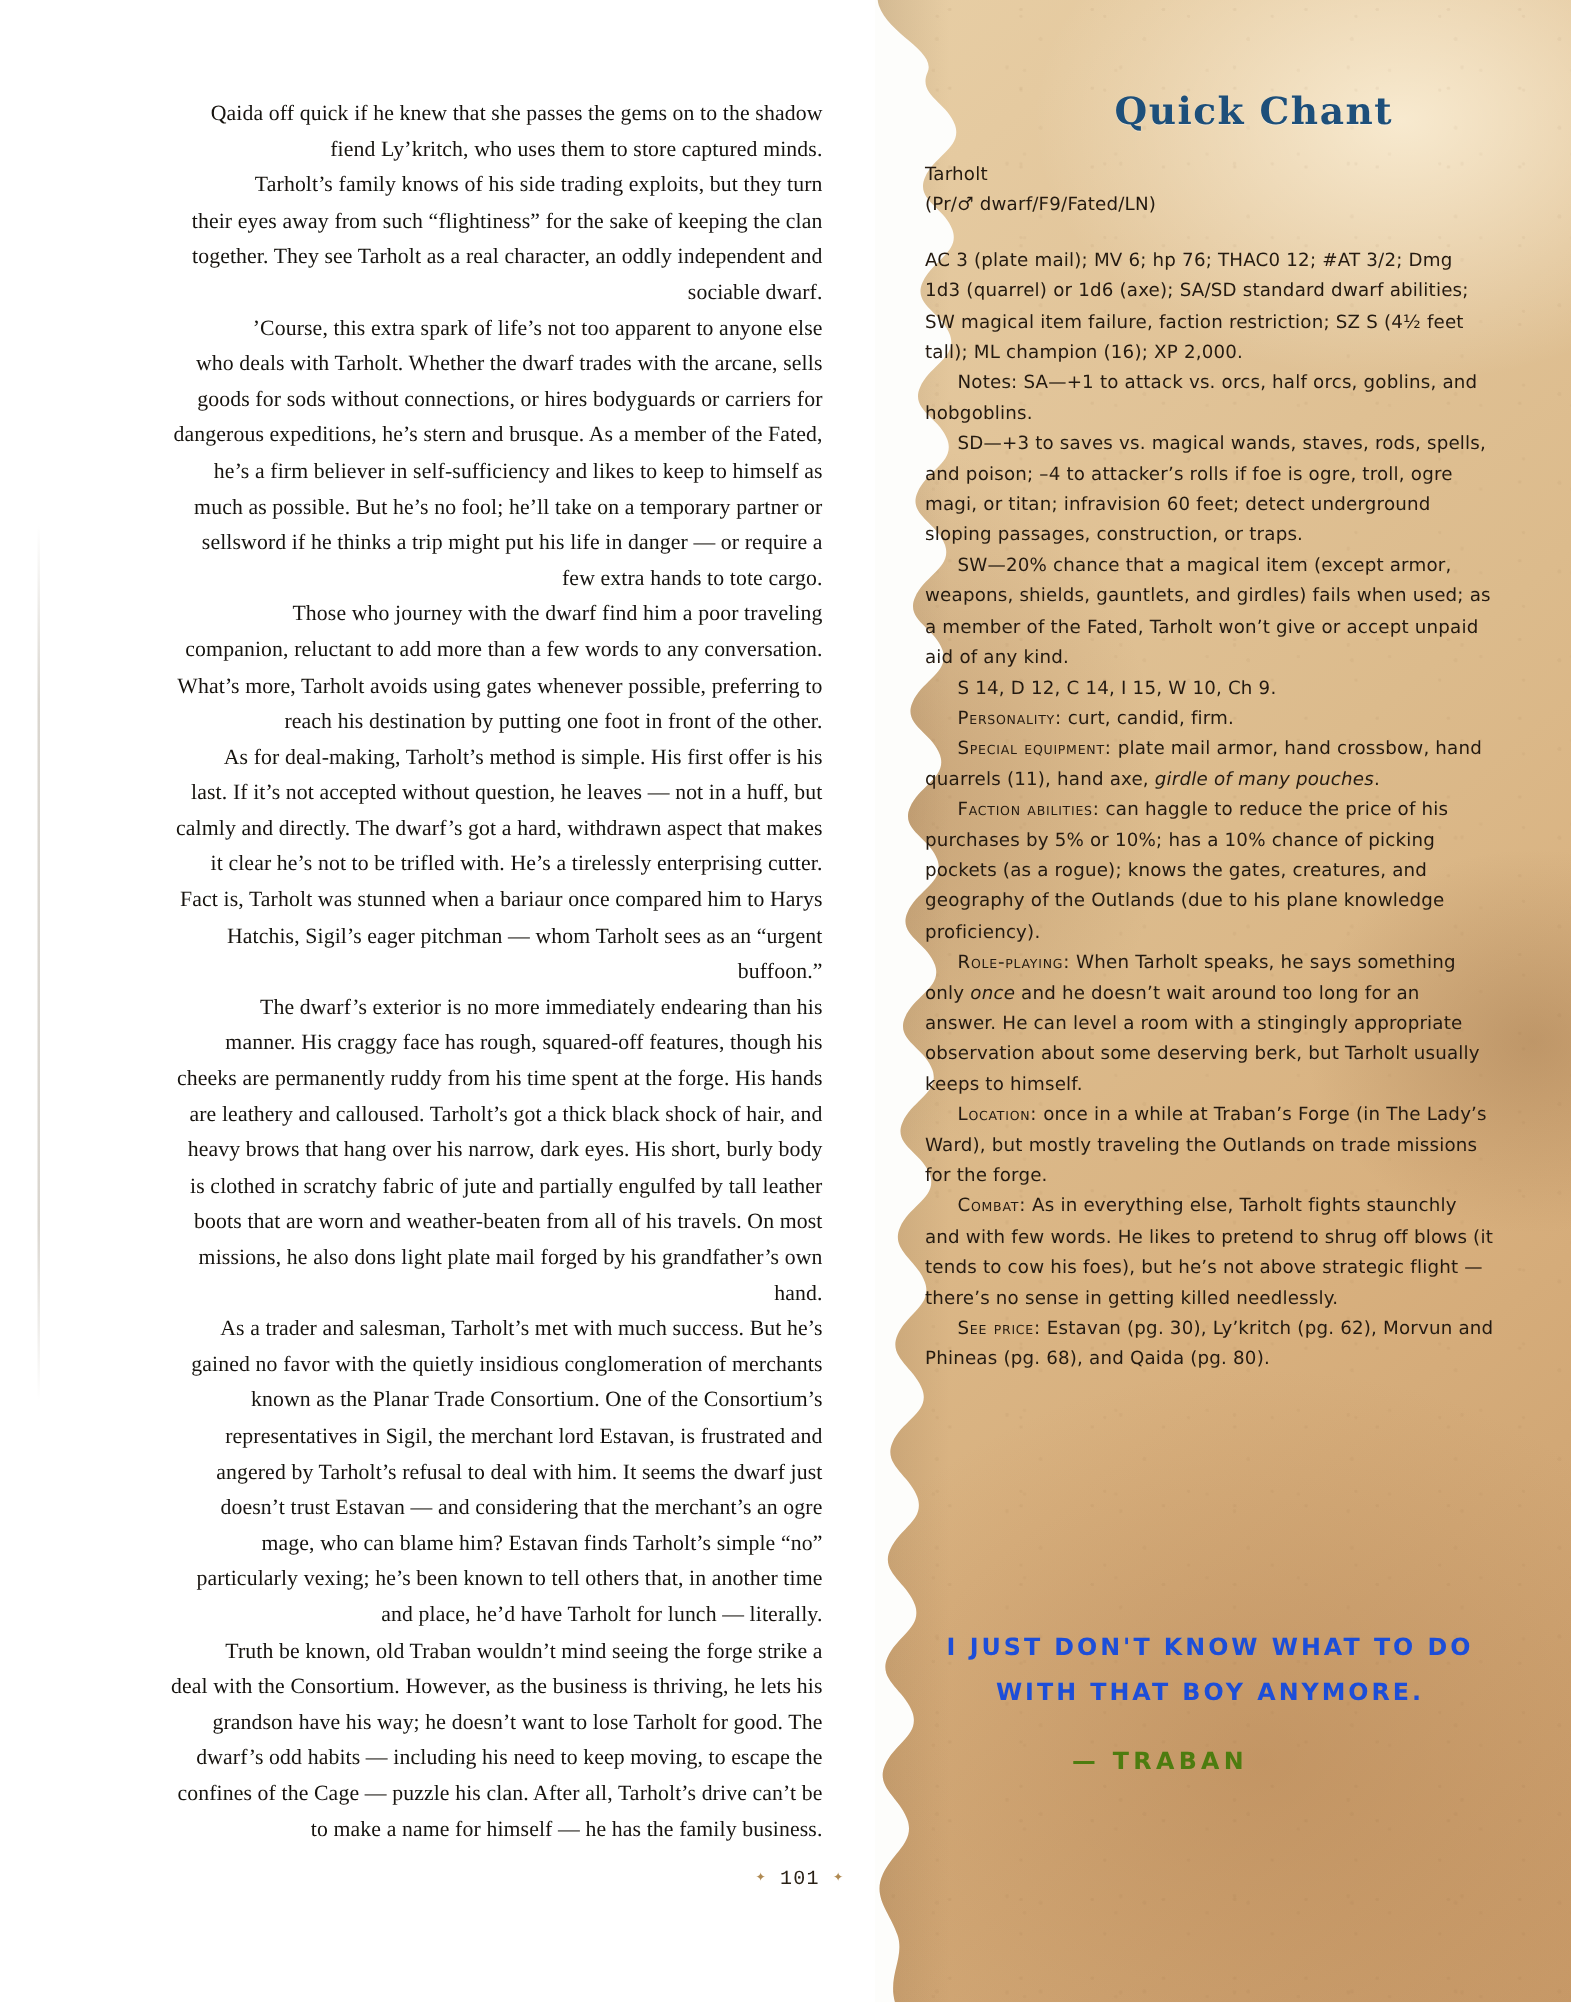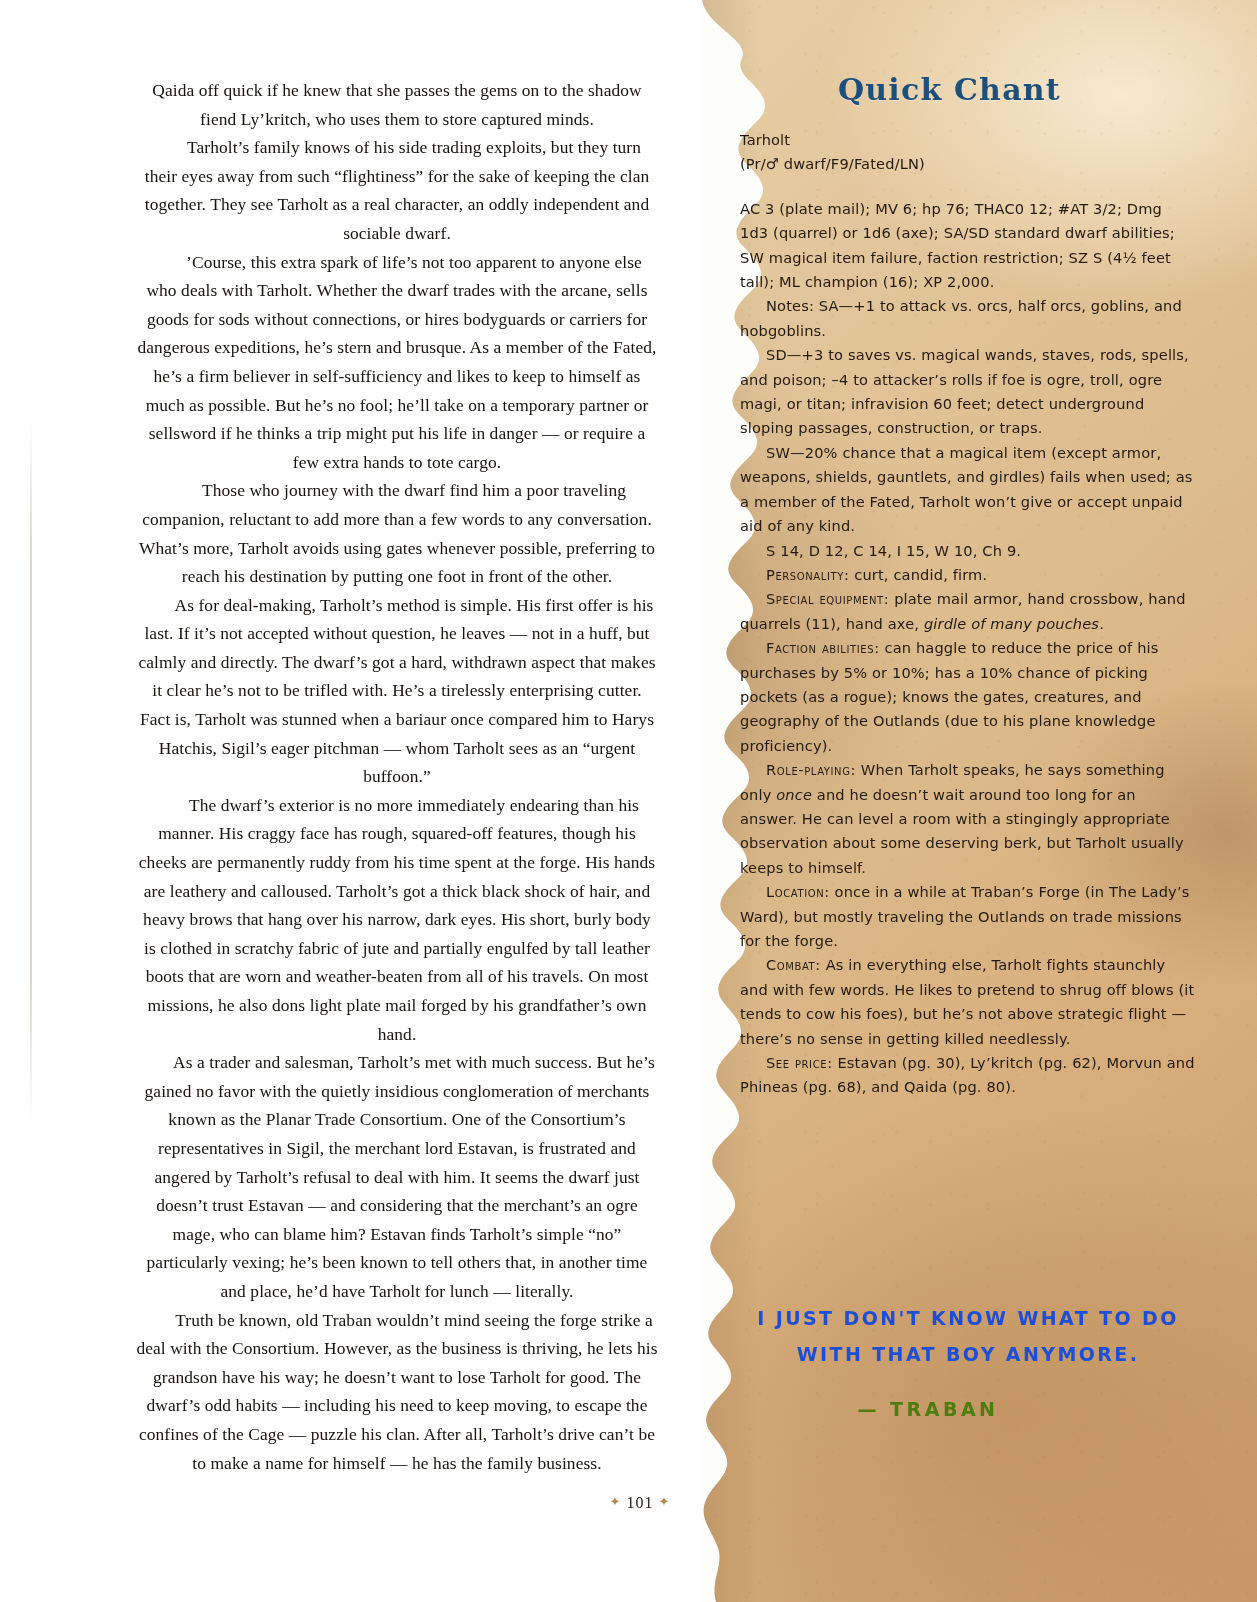--- a/index.html
+++ b/index.html
@@ -26,21 +26,21 @@
   }
   #left-text {
     position: absolute;
     left: 136px;
     top: 76px;
     width: 522px;
     font-family: "Liberation Serif", serif;
     font-size: 17.4px;
     line-height: 28.6px;
     color: #17140f;
-    text-align: center;
+    text-align: right;
     letter-spacing: 0.1px;
   }
   #left-text p {
     margin: 0;
     text-indent: 0;
   }
   #left-text p.ind {
     text-indent: 34px;
   }
 
@@ -108,20 +108,21 @@
     top: 0;
     width: 460px;
     height: 1602px;
   }
 
   #qc-title {
     position: absolute;
     left: 100px;
     top: 72px;
     width: 330px;
+    text-align: center;
     font-family: "DejaVu Serif", serif;
     font-weight: bold;
     font-size: 30px;
     letter-spacing: 1.2px;
     color: #1d4f7a;
     text-shadow: 0 1px 0 rgba(255,255,255,0.35);
   }
 
   #qc-body {
     position: absolute;
@@ -169,21 +170,21 @@
     color: #4d7c0f;
   }
 
   
   #footer {
     position: absolute;
     left: 560px;
     top: 1494px;
     width: 160px;
     text-align: center;
-    font-family: Liberation Serif, serif;
+    font-family: Liberation Mono, monospace;
     font-size: 16px;
     color: #2a2116;
     letter-spacing: 1px;
   }
   #footer .dia {
     color: #b08a52;
     font-size: 13px;
     vertical-align: 2px;
   }
 </style>

